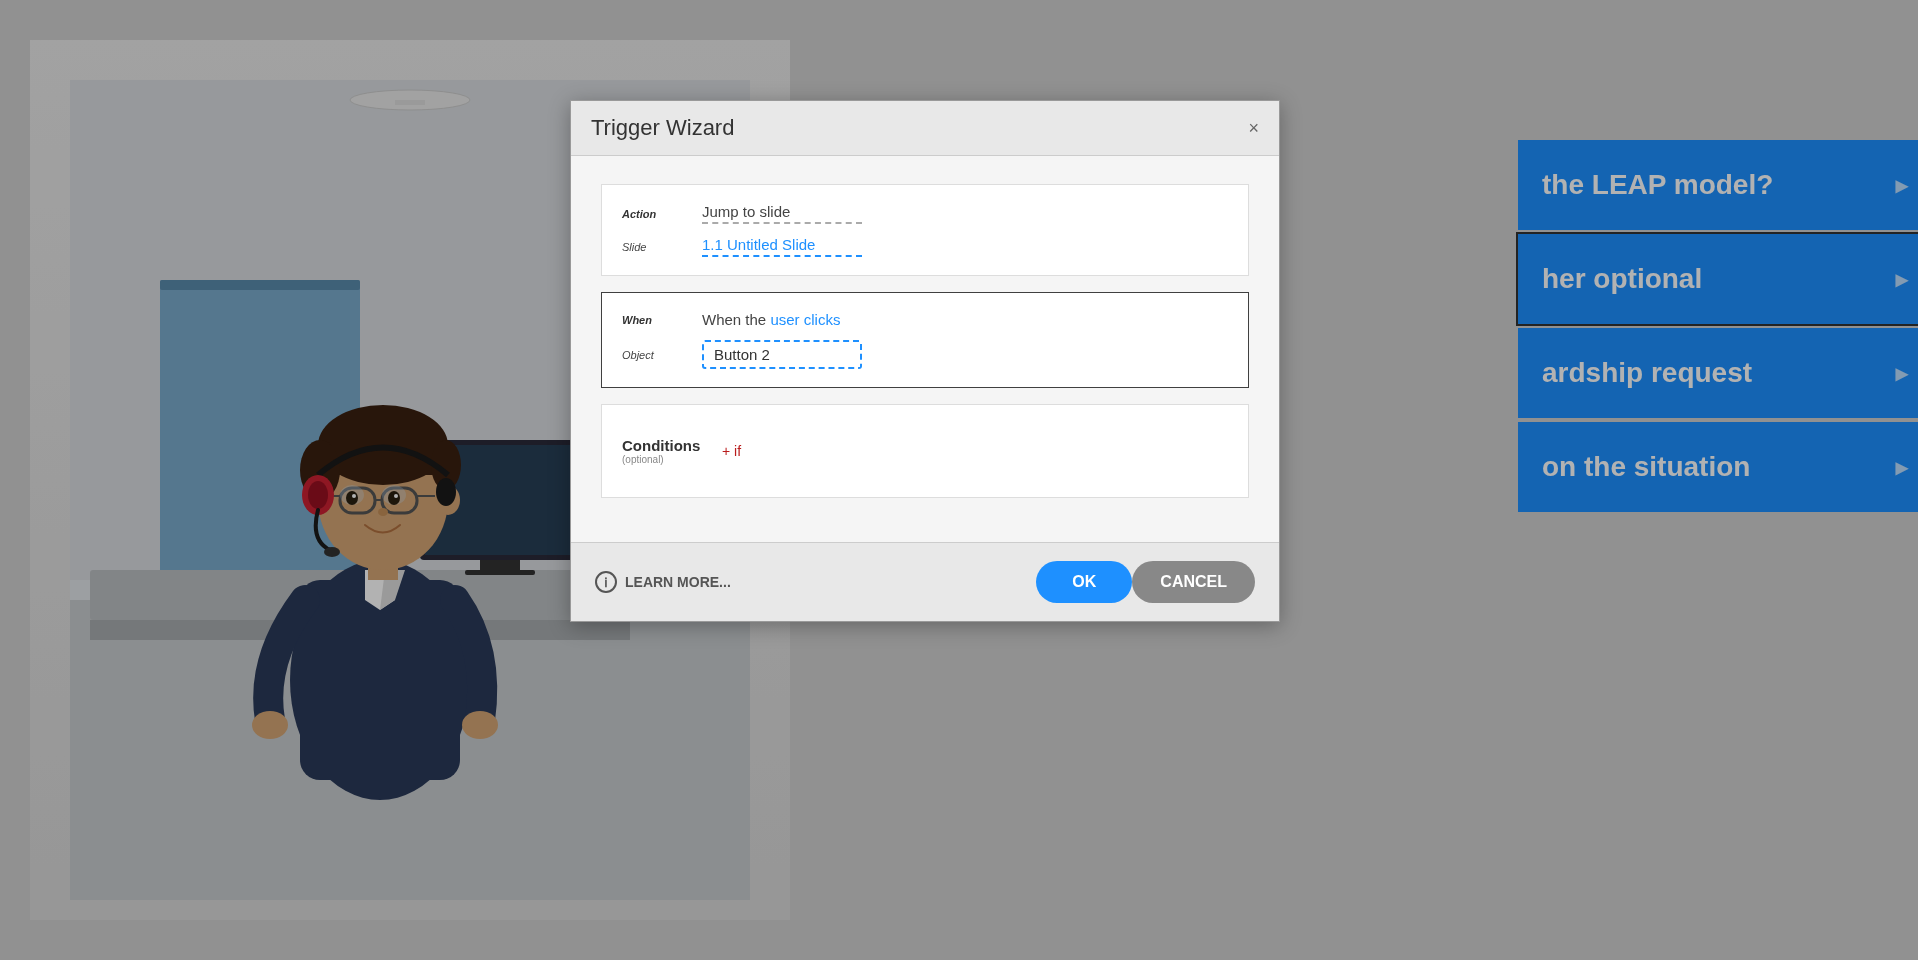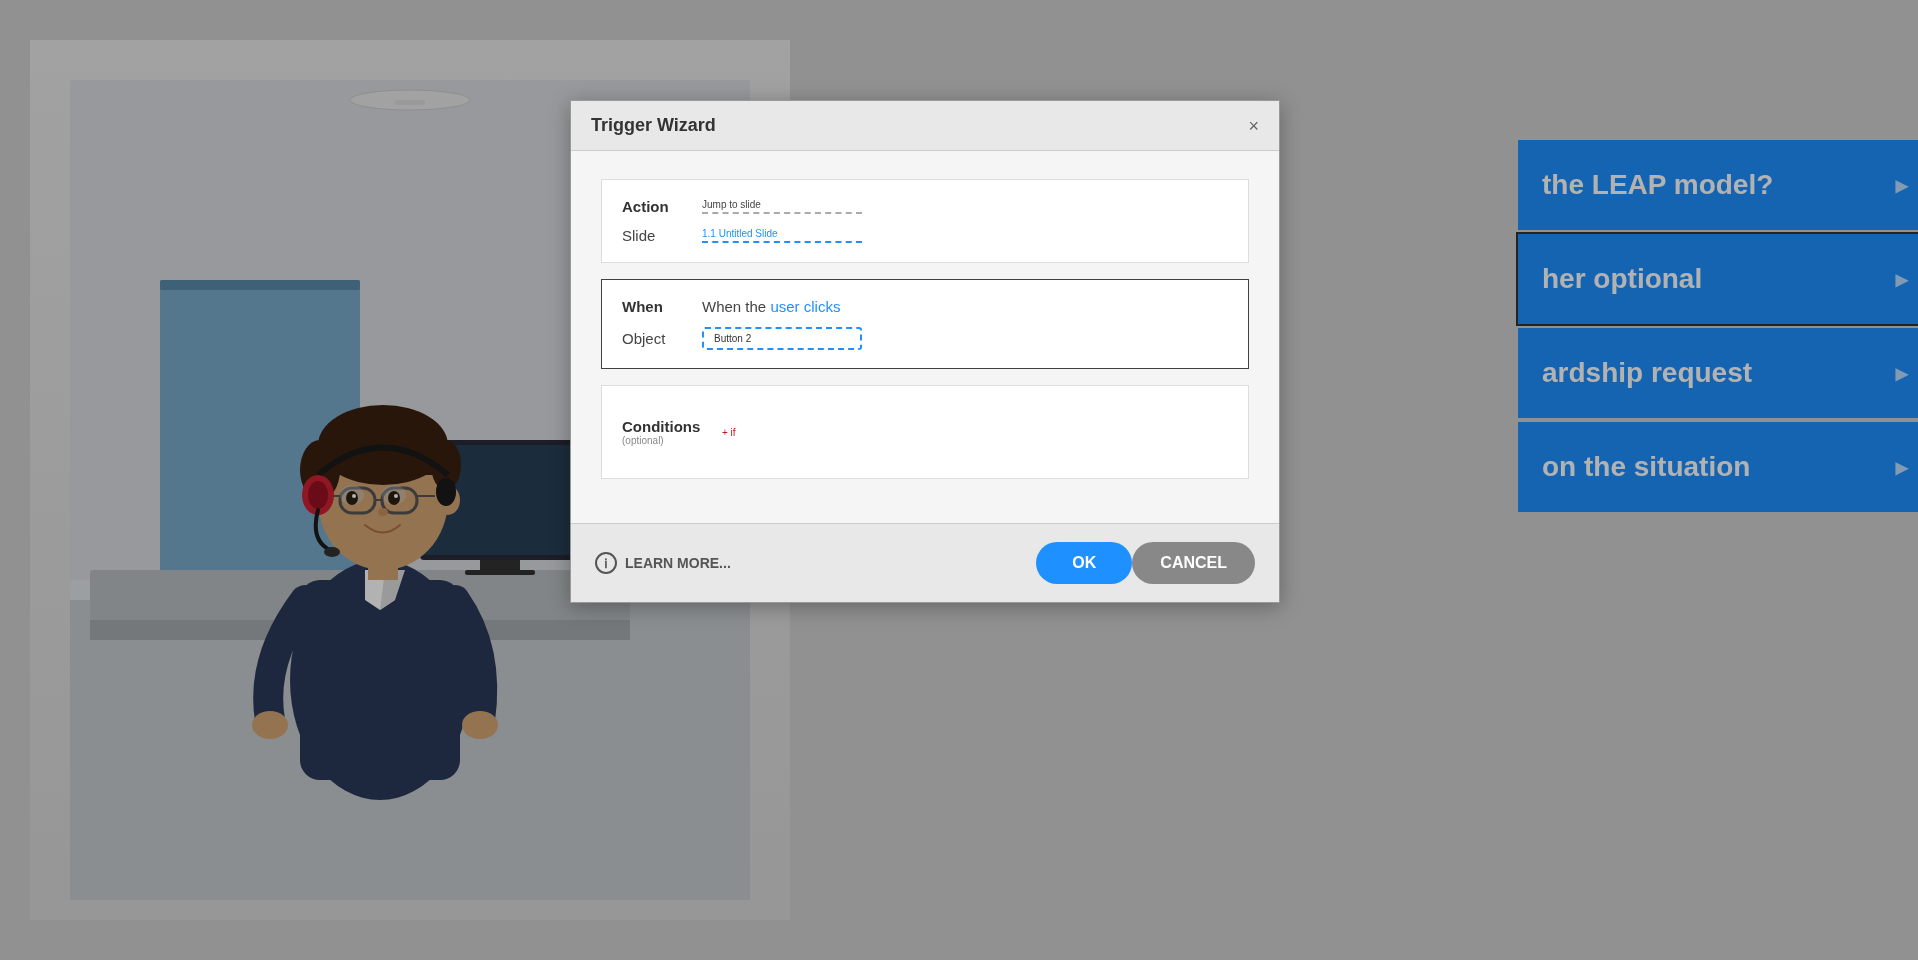--- a/index.html
+++ b/index.html
@@ -99,22 +99,22 @@
     .dialog-header {
       background: #e8e8e8;
       border-bottom: 1px solid #ccc;
       padding: 14px 20px;
       display: flex;
       align-items: center;
       justify-content: space-between;
     }
 
     .dialog-title {
-      font-size: 18px;
-      font-weight: 700;
+      font-size: 22px;
+      font-weight: 400;
       color: #333;
     }
 
     .dialog-close {
       font-size: 18px;
       color: #666;
       cursor: pointer;
       background: none;
       border: none;
       font-weight: 400;
@@ -140,33 +140,34 @@
       display: flex;
       align-items: center;
       margin-bottom: 12px;
     }
 
     .form-row:last-child {
       margin-bottom: 0;
     }
 
     .form-label {
-      font-size: 15px;
+      font-size: 11px;
       color: #444;
       width: 80px;
       flex-shrink: 0;
+      font-style: italic;
     }
 
     .form-label.bold {
       font-weight: 700;
       color: #333;
     }
 
     .form-value {
-      font-size: 10px;
+      font-size: 15px;
       color: #444;
       border-bottom: 2px dashed #aaa;
       padding-bottom: 2px;
       min-width: 160px;
     }
 
     .form-value.blue-link {
       color: #1e90ff;
       border-bottom: 2px dashed #1e90ff;
     }
@@ -207,21 +208,21 @@
       font-weight: 700;
       color: #333;
     }
 
     .conditions-sub-label {
       font-size: 10px;
       color: #888;
     }
 
     .conditions-value {
-      font-size: 10px;
+      font-size: 14px;
       color: #b91c1c;
     }
 
     .user-clicks-text {
       font-size: 15px;
       color: #444;
     }
 
     .user-clicks-text .clickable {
       color: #1e90ff;

